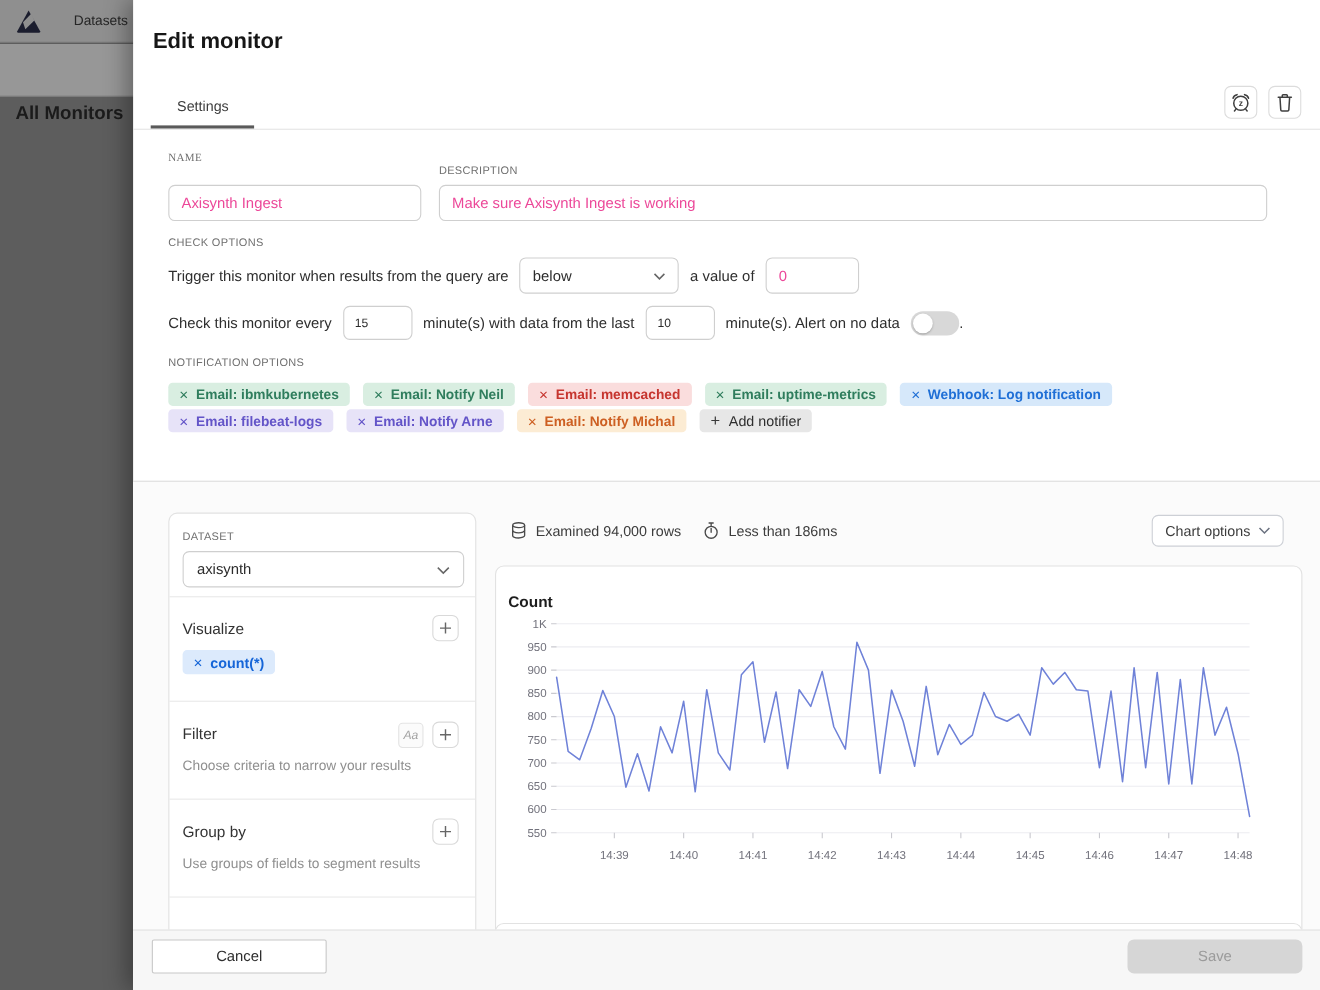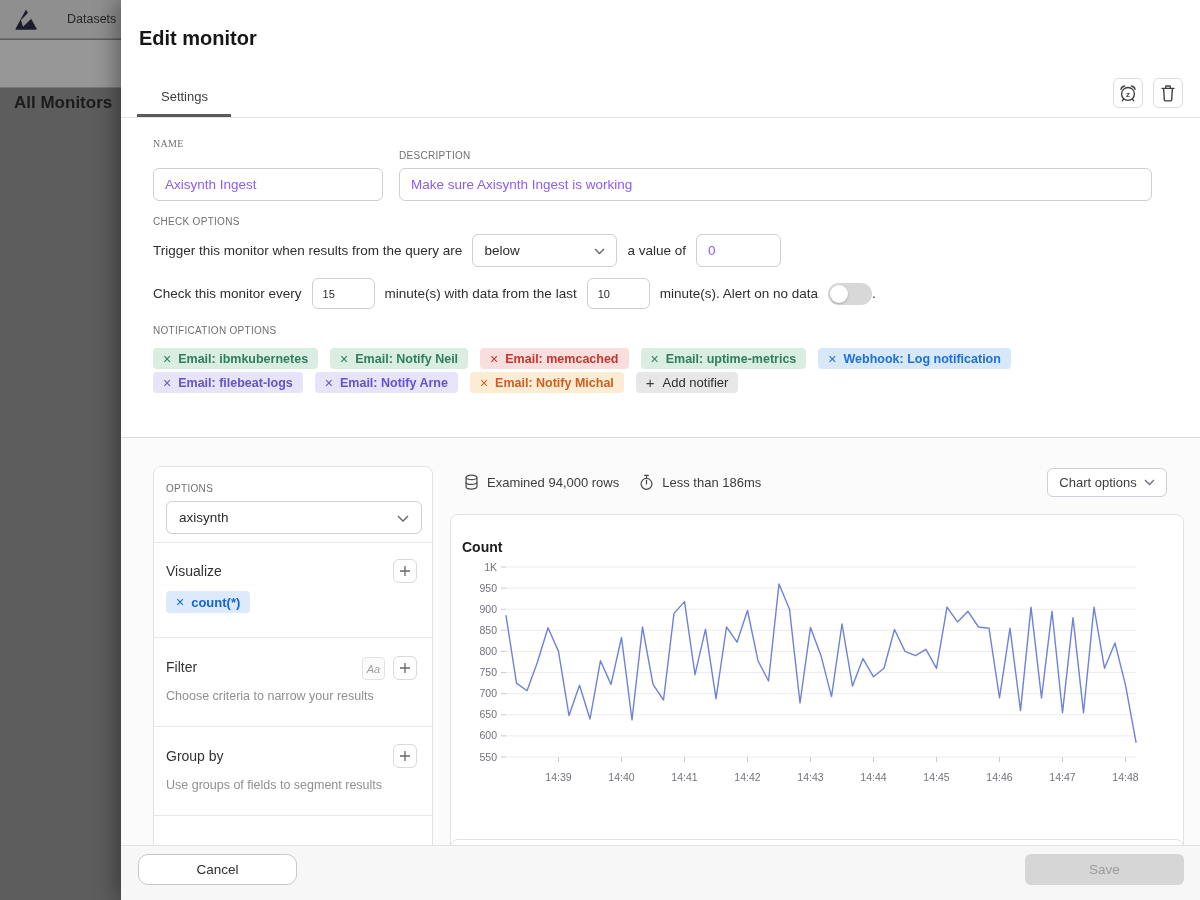--- a/index.html
+++ b/index.html
@@ -18,21 +18,21 @@
   .modal-title { position:absolute; left:18px; top:27px; font-size:20px; font-weight:bold; color:#161616; }
   .tabbar-border { position:absolute; left:0; top:117px; width:1079px; height:1px; background:#e4e4e4; }
   .tab-settings { position:absolute; left:40px; top:89px; font-size:13px; color:#3d3d3d; cursor:pointer; }
   .tab-indicator { position:absolute; left:16px; top:114px; width:94px; height:3px; background:#5a5a5a; }
   .icon-btn { position:absolute; top:78px; width:30px; height:30px; background:#fff; border:1px solid #dcdcdc; border-radius:6px; display:flex; align-items:center; justify-content:center; cursor:pointer; }
   .icon-btn.snooze { left:992px; }
   .icon-btn.trash { left:1032px; }
 
   
   .field-label { position:absolute; font-size:10px; letter-spacing:.3px; color:#6f6f6f; }
-  .text-input { position:absolute; height:33px; border:1px solid #cfcfcf; border-radius:6px; background:#fff; padding:0 11px; font-size:13.5px; color:#8b5cf6; }
+  .text-input { position:absolute; height:33px; border:1px solid #cfcfcf; border-radius:6px; background:#fff; padding:0 11px; font-size:13.5px; color:#ec4899; }
   .inline-row { position:absolute; display:flex; align-items:center; font-size:13.5px; color:#2e2e2e; }
   .select-box { position:relative; height:33px; border:1px solid #cfcfcf; border-radius:6px; background:#fff; display:flex; align-items:center; padding:0 28px 0 11px; font-size:13.5px; color:#2c2c2c; cursor:pointer; }
   .select-box .chev { position:absolute; right:11px; top:13px; }
   .small-input { height:31px; border:1px solid #cfcfcf; border-radius:6px; background:#fff; padding:0 10px; font-size:11px; color:#2c2c2c; }
   .toggle { position:relative; width:44px; height:22px; border-radius:11px; background:#d8d8d8; cursor:pointer; flex:0 0 auto; }
   .toggle .knob { position:absolute; left:2px; top:2px; width:18px; height:18px; border-radius:50%; background:#fff; box-shadow:0 1px 2px rgba(0,0,0,.25); }
 
   .chips-wrap { position:absolute; left:32px; top:348px; width:1000px; display:flex; flex-wrap:wrap; column-gap:12px; row-gap:3px; }
   .chip { height:21px; display:inline-flex; align-items:center; padding:0 10px; border-radius:4px; font-size:12.5px; font-weight:bold; cursor:pointer; white-space:nowrap; }
   .chip .x { font-weight:normal; font-size:14px; margin-right:7px; line-height:1; }
@@ -58,21 +58,21 @@
   .results-row .seg { display:flex; align-items:center; margin-right:20px; }
   .results-row svg { margin-right:8px; }
   .chart-options-btn { position:absolute; left:926px; top:30px; width:120px; height:29px; border:1px solid #cdd0d6; border-radius:6px; background:#fff; display:flex; align-items:center; justify-content:center; gap:7px; font-size:13px; color:#3c3c3c; cursor:pointer; }
 
   .chart-card { left:329px; top:76px; width:734px; height:364px; }
   .chart-title { position:absolute; left:11px; top:24px; font-size:14px; font-weight:bold; color:#1d1d1d; }
   .next-card { left:329px; top:401px; width:734px; height:30px; }
 
   
   .footer { position:absolute; left:0; top:845px; width:1079px; height:55px; background:#f7f7f7; border-top:1px solid #e2e2e2; z-index:5; }
-  .btn-cancel { position:absolute; left:17px; top:8px; width:159px; height:31px; background:#fff; border:1px solid #c8c8c8; border-radius:10px; font-size:13.5px; color:#2e2e2e; cursor:pointer; }
+  .btn-cancel { position:absolute; left:17px; top:8px; width:159px; height:31px; background:#fff; border:1px solid #c8c8c8; border-radius:2px; font-size:13.5px; color:#2e2e2e; cursor:pointer; }
   .btn-save { position:absolute; left:904px; top:8px; width:159px; height:31px; background:#d6d6d6; border:none; border-radius:6px; font-size:13.5px; color:#9b9b9b; }
 </style>
 </head>
 <body>
 
 <div class="bg-topbar">
   <svg class="bg-logo" viewBox="0 0 26 26">
     <path d="M13 2.5 L23.5 21.5 Q24 22.8 22.5 22.8 L3.5 22.8 Q2 22.8 2.7 21.5 Z" fill="#1b1d2e"></path>
     <path d="M8 14 L14.5 5 L18 11 L11 20 Z" fill="#8f8f8f" transform="rotate(8 13 13)"></path>
   </svg>
@@ -176,21 +176,21 @@
       </span>
       <span class="chip add">
       <span class="plus-g">+</span>
       <span>Add notifier</span>
     </span>
   </div>
 
   <div class="query-section">
 
     <div class="card qb-card">
-      <div class="qb-label-sm" style="top:16px;">OPTIONS</div>
+      <div class="qb-label-sm" style="top:16px;">DATASET</div>
       <div class="qb-select">
         <span>axisynth</span>
         <svg class="chev" width="12" height="8" viewBox="0 0 12 8">
             <polyline points="1,1 6,6 11,1" fill="none" stroke="#666" stroke-width="1.4"></polyline>
           </svg>
       </div>
       <div class="divider" style="top:75px;"></div>
 
       <div class="qb-title" style="top:96px;">Visualize</div>
       <div class="sq-btn" style="left:239px; top:92px;">

